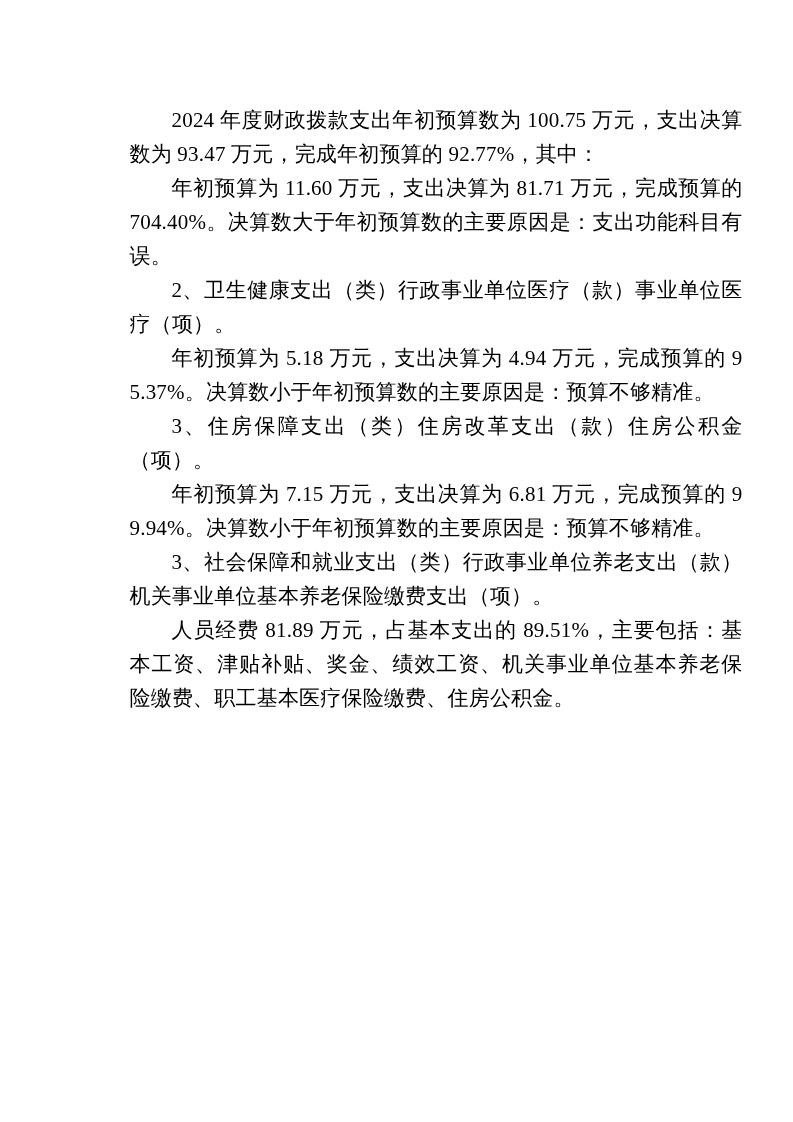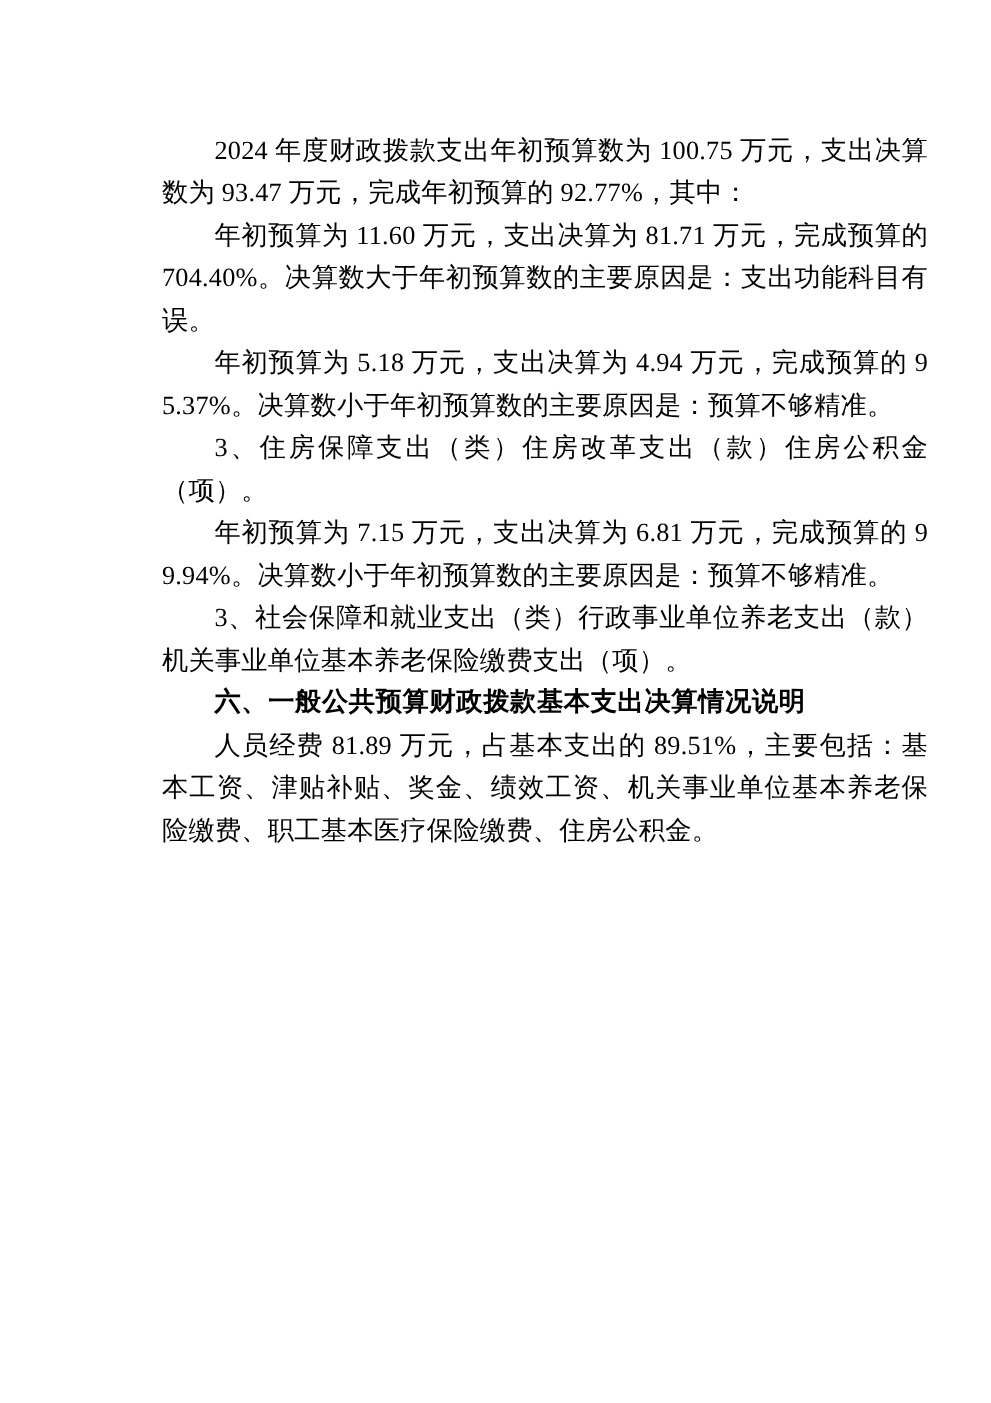--- a/index.html
+++ b/index.html
@@ -39,20 +39,20 @@
     letter-spacing: 0.5px;
   }
 </style>
 </head>
 <body>
 
 <div class="page">
   <div class="content" id="doc-content">
       <p class="para">2024 年度财政拨款支出年初预算数为 100.75 万元，支出决算数为 93.47 万元，完成年初预算的 92.77%，其中：</p>
       <p class="para">年初预算为 11.60 万元，支出决算为 81.71 万元，完成预算的 704.40%。决算数大于年初预算数的主要原因是：支出功能科目有误。</p>
+      <p class="para">2、卫生健康支出（类）行政事业单位医疗（款）事业单位医疗（项）。</p>
       <p class="para">年初预算为 5.18 万元，支出决算为 4.94 万元，完成预算的 95.37%。决算数小于年初预算数的主要原因是：预算不够精准。</p>
       <p class="para">3、住房保障支出（类）住房改革支出（款）住房公积金（项）。</p>
       <p class="para">年初预算为 7.15 万元，支出决算为 6.81 万元，完成预算的 99.94%。决算数小于年初预算数的主要原因是：预算不够精准。</p>
       <p class="para">3、社会保障和就业支出（类）行政事业单位养老支出（款）机关事业单位基本养老保险缴费支出（项）。</p>
-      <p class="para heading">六、一般公共预算财政拨款基本支出决算情况说明</p>
       <p class="para">人员经费 81.89 万元，占基本支出的 89.51%，主要包括：基本工资、津贴补贴、奖金、绩效工资、机关事业单位基本养老保险缴费、职工基本医疗保险缴费、住房公积金。</p>
     </div>
 </div>
 
 </body></html>

